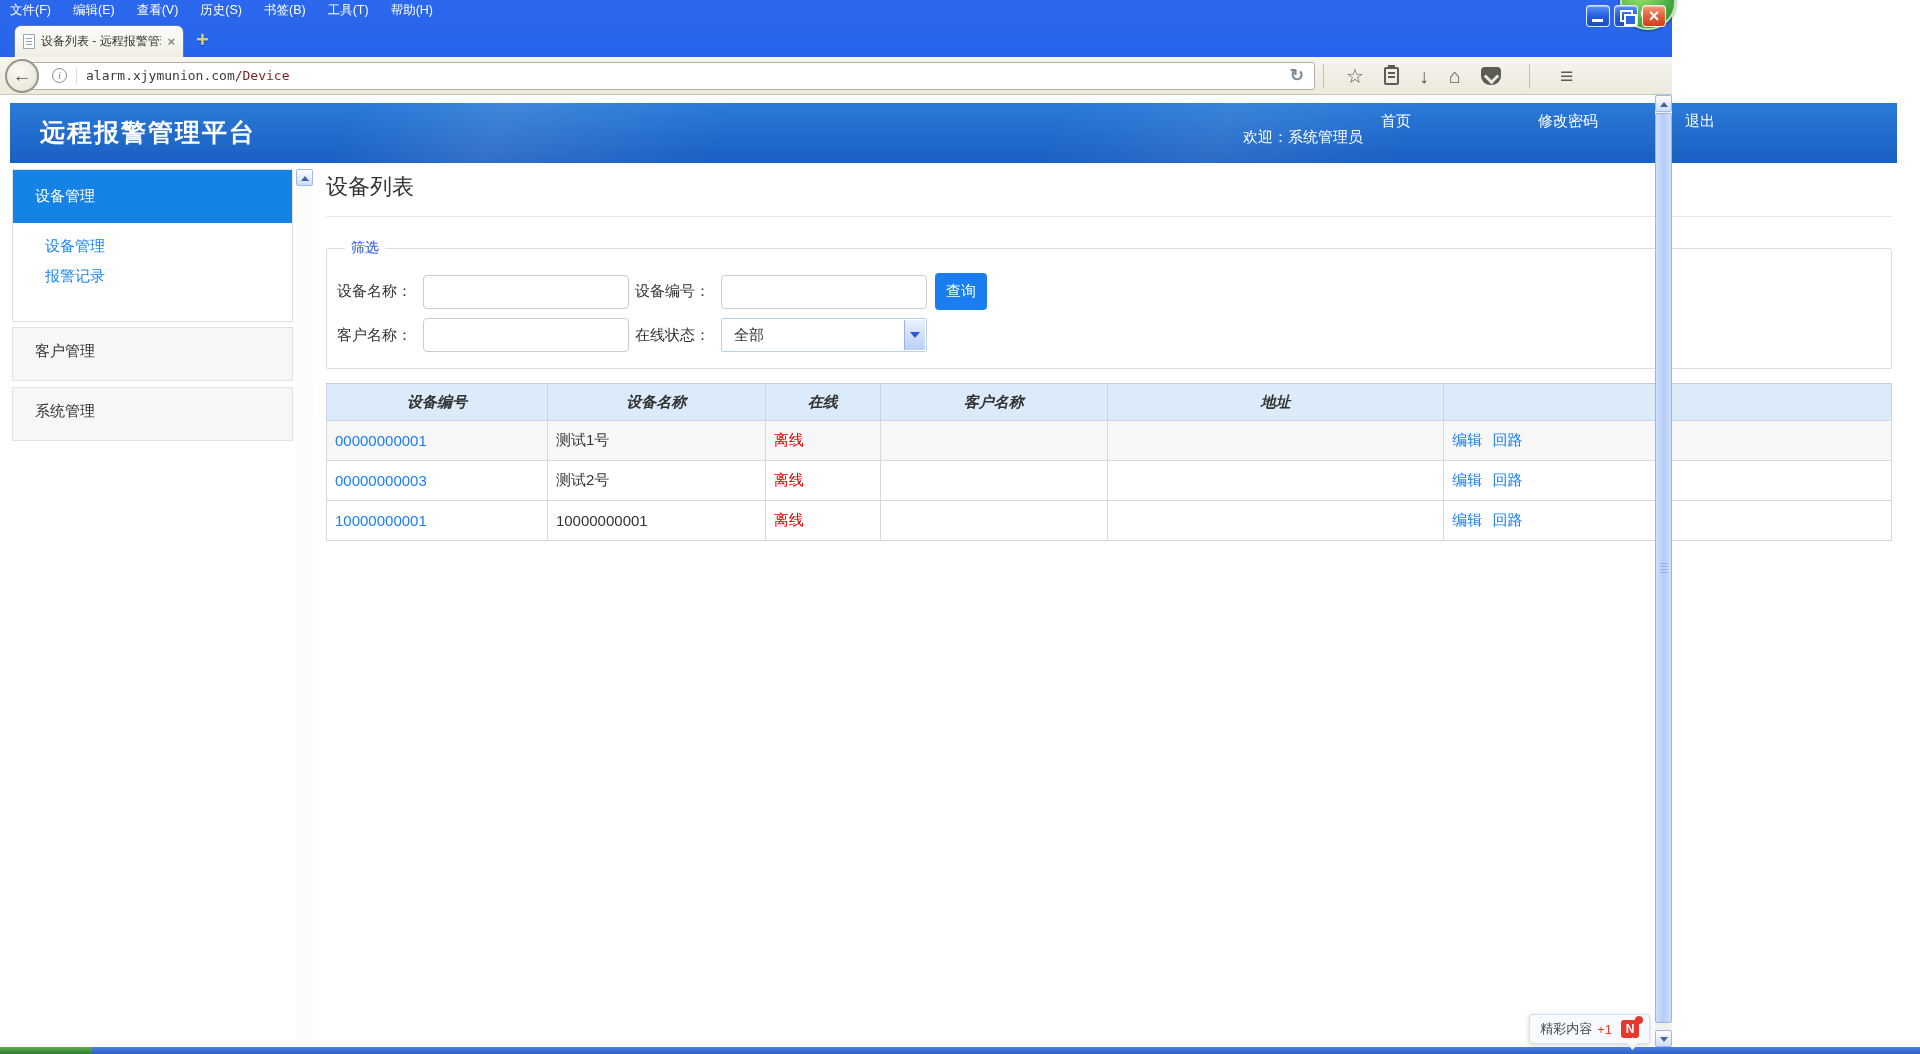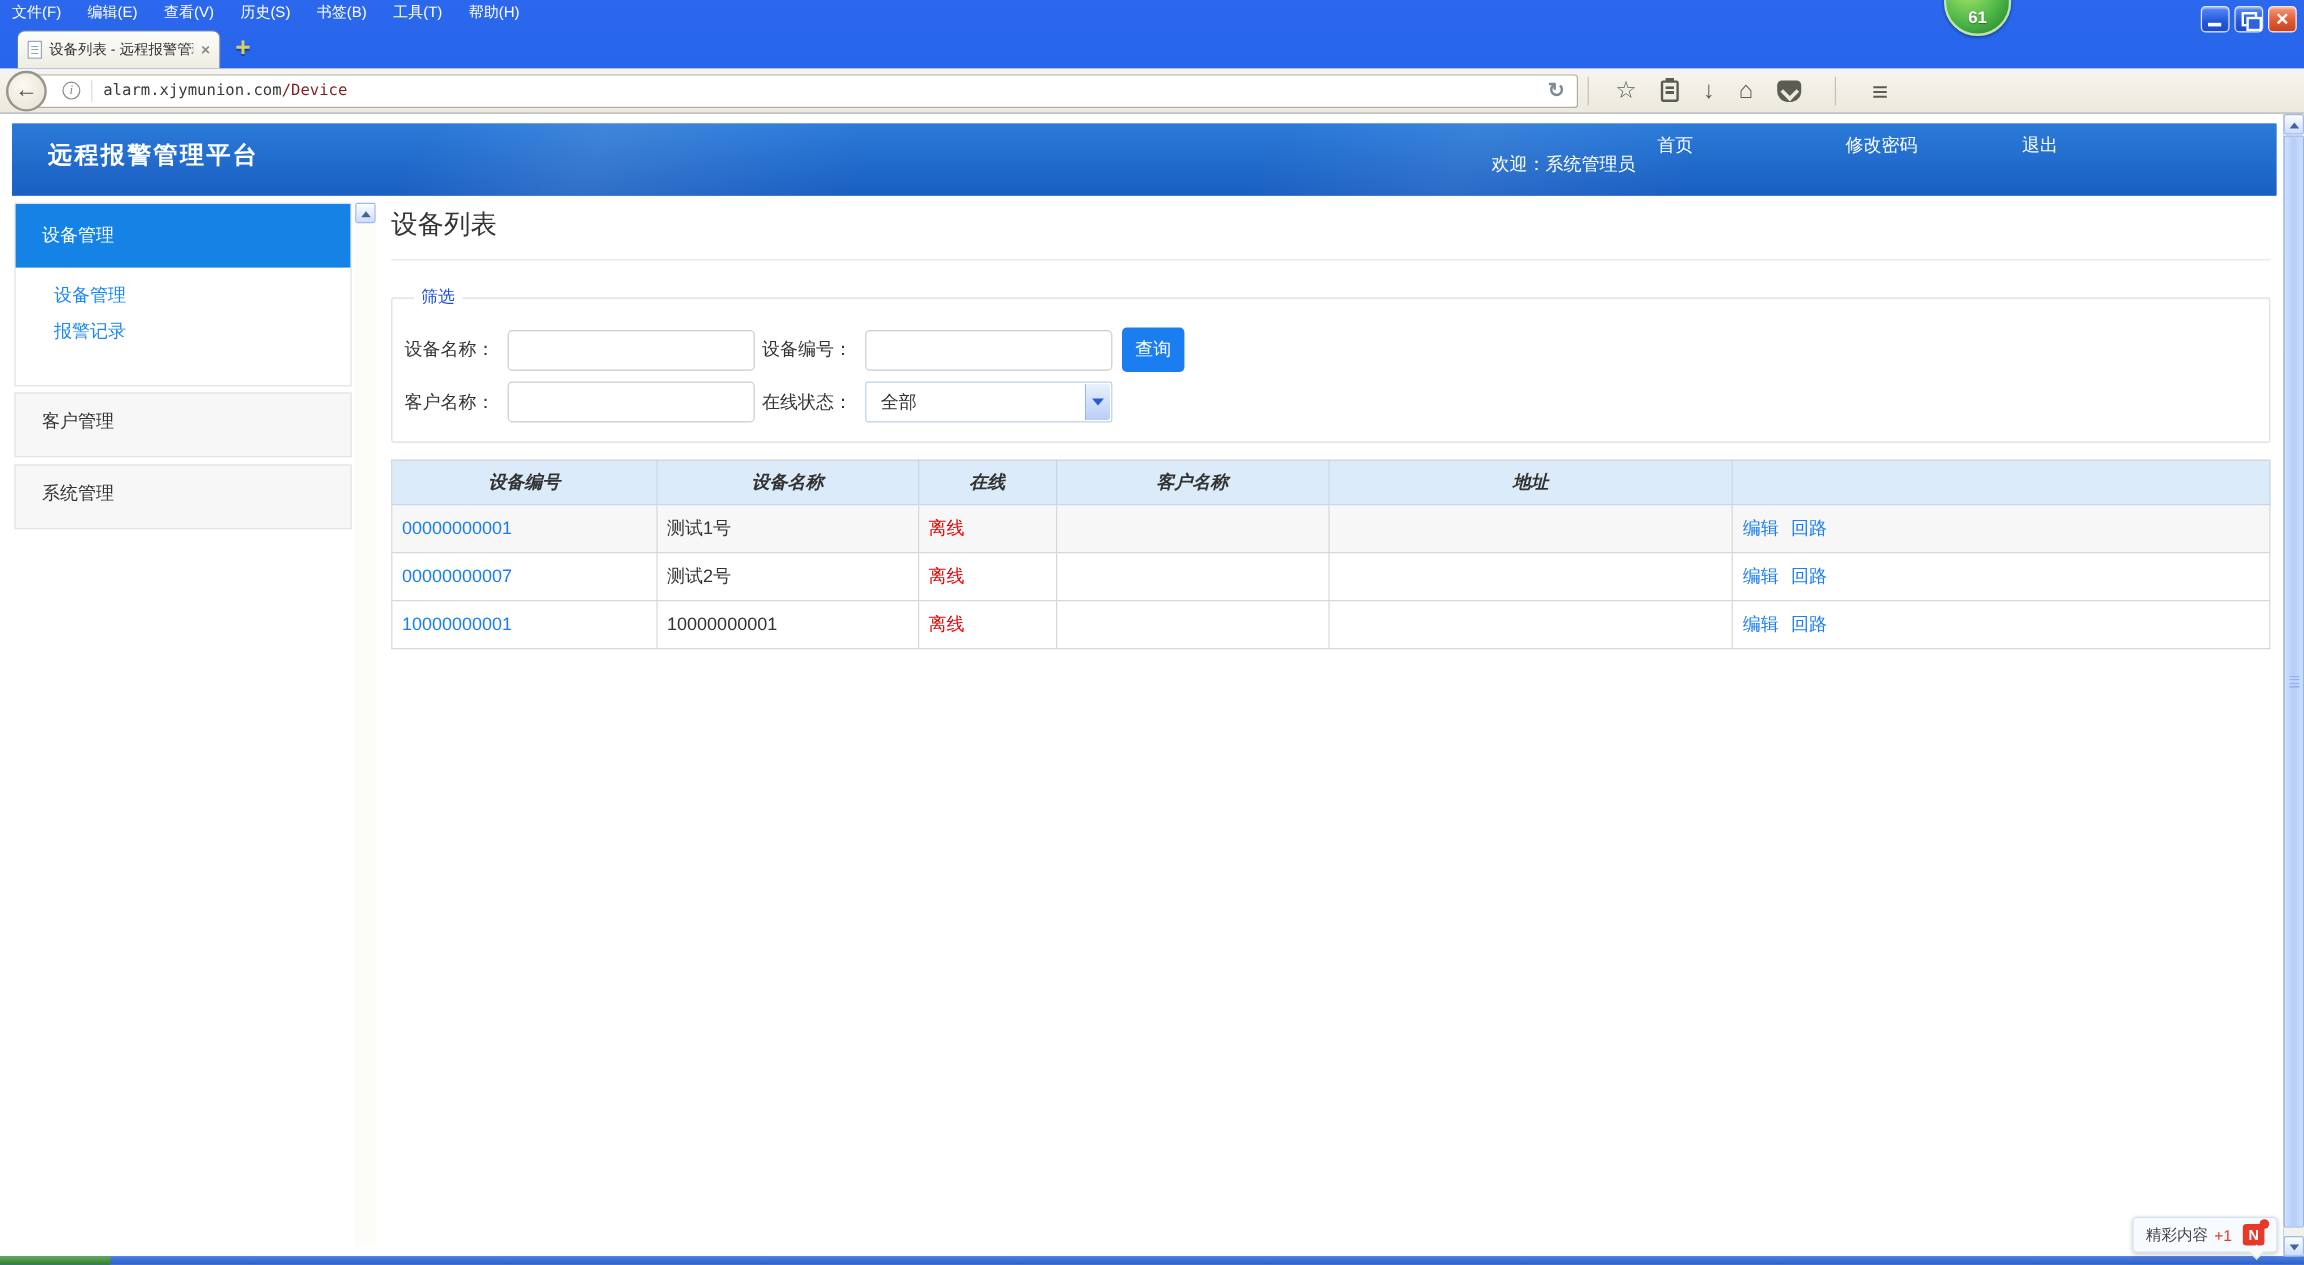--- a/index.html
+++ b/index.html
@@ -1,18 +1,18 @@
 <!DOCTYPE html>
 <html><head>
 <meta charset="utf-8">
 <style>
   * { margin:0; padding:0; box-sizing:border-box; }
   html,body { width:1920px; height:1054px; overflow:hidden;
     font-family:"Liberation Sans", sans-serif; }
-  .window { position:relative; width:1920px; height:1054px;
+  .window { position:relative; width:1672px; height:1054px;
     background:linear-gradient(180deg,#2b68ee 0%,#1154dd 30%,#0b49cf 100%); }
 
   
   .menubar { position:absolute; top:0; left:0; right:0; height:20px;
     display:flex; align-items:center; gap:22px; padding-left:10px;
     color:#fff; font-size:12.5px; }
   .menubar .menu-item { cursor:default; white-space:nowrap; }
 
   .speed-ball { position:absolute; left:1620px; top:-26px; width:56px; height:56px;
     border-radius:50%; z-index:40;
@@ -84,21 +84,21 @@
 
   
   .viewport { position:absolute; top:95px; left:0; width:1903px; height:952px;
     background:#fff; overflow:hidden; }
 
   .banner { position:absolute; left:10px; top:8px; width:1887px; height:60px;
     background:linear-gradient(180deg,#2a7ad8,#1a5fc2),#1d6bcd; position:absolute; overflow:hidden; }
   .banner::after { content:""; position:absolute; inset:0;
     background:linear-gradient(115deg, transparent 18%, rgba(255,255,255,.10) 26%, transparent 38%,
       transparent 55%, rgba(255,255,255,.08) 64%, transparent 74%); }
-  .banner-title { position:absolute; left:30px; top:13px; color:#fff; font-size:20px;
+  .banner-title { position:absolute; left:30px; top:13px; color:#fff; font-size:25px;
     font-weight:bold; letter-spacing:2px; z-index:2; }
   .banner-right { position:absolute; right:0; top:9px; z-index:2; color:#fff; font-size:15px; }
   .banner-right span, .banner-right a { position:absolute; top:0; white-space:nowrap; color:#fff; text-decoration:none; }
   .welcome-text { right:534px;margin-top:16px; }
   .nav-home { right:486px; }
   .nav-pwd { right:299px; }
   .nav-logout { right:182px;margin-left:24px; }
 
   
   .sidebar-panel { position:absolute; left:12px; width:281px; border:1px solid #e2e2e2; background:#fff; }
@@ -317,21 +317,21 @@
             <td>测试1号</td>
             <td class="c-status"><span class="offline">离线</span></td>
             <td></td>
             <td></td>
             <td class="c-actions">
               <a>编辑</a>
               <a>回路</a>
             </td>
           </tr>
           <tr>
-            <td><a>00000000007</a></td>
+            <td><a>00000000003</a></td>
             <td>测试2号</td>
             <td class="c-status"><span class="offline">离线</span></td>
             <td></td>
             <td></td>
             <td class="c-actions">
               <a>编辑</a>
               <a>回路</a>
             </td>
           </tr>
           <tr>

